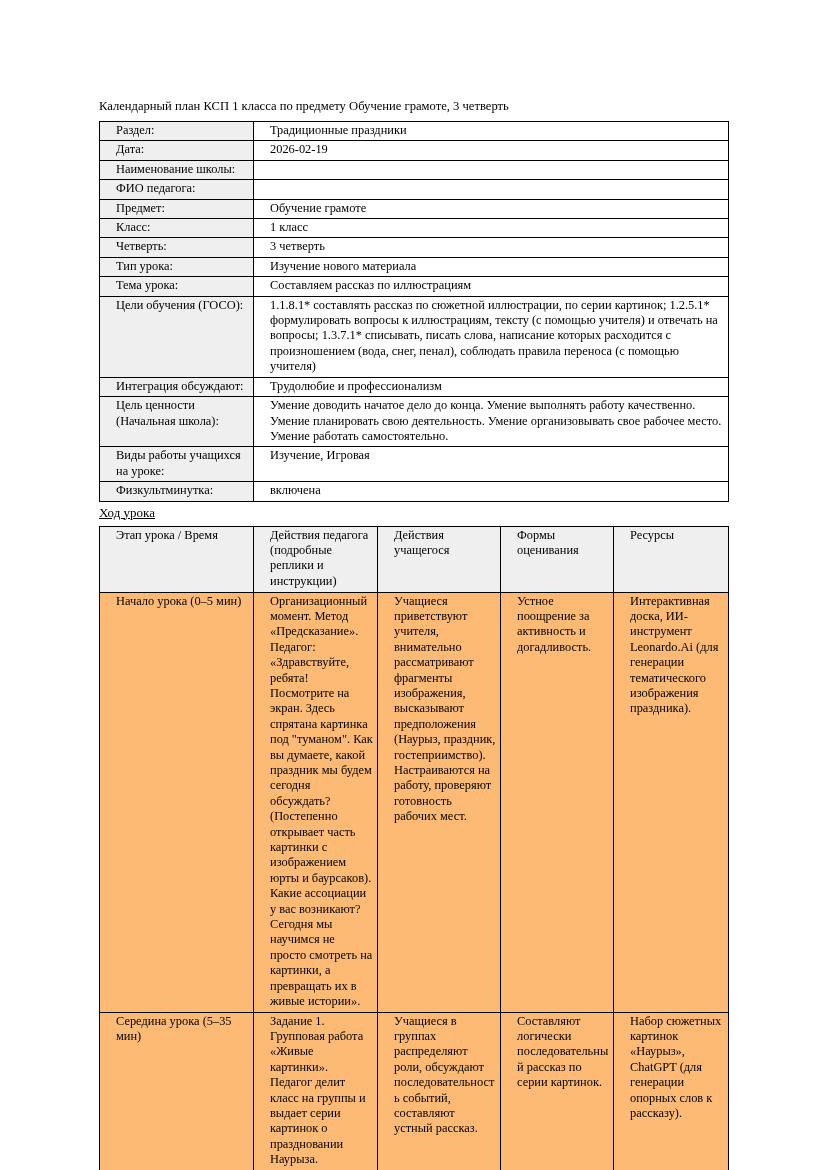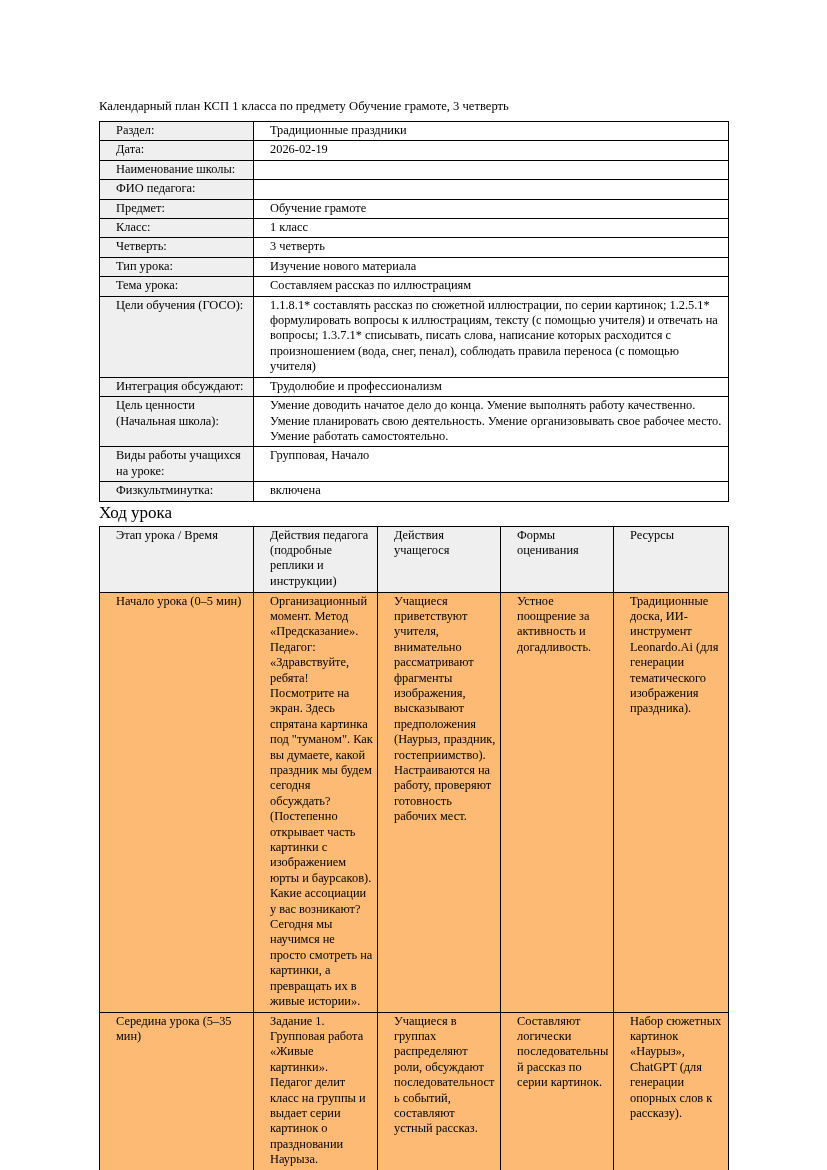--- a/index.html
+++ b/index.html
@@ -27,23 +27,24 @@
     top: 98px;
     width: 629px;
   }
   .doc-title {
     font-size: 12.6px;
     line-height: 16px;
     margin: 0 0 7px 0;
     white-space: nowrap;
   }
   .section-label {
-    font-size: 17px;
+    font-size: 13px;
     line-height: 16px;
     margin: 3px 0 5px 0;
+    text-decoration: underline;
   }
   table.doc-table {
     border-collapse: collapse;
     table-layout: fixed;
     width: 629px;
     border: 1px solid #000000;
   }
   table.doc-table td,
   table.doc-table th {
     border: 1px solid #000000;
@@ -139,21 +140,21 @@
         <tr>
           <td class="label-cell">Интеграция обсуждают:</td>
           <td class="value-cell">Трудолюбие и профессионализм</td>
         </tr>
         <tr>
           <td class="label-cell">Цель ценности (Начальная школа):</td>
           <td class="value-cell">Умение доводить начатое дело до конца. Умение выполнять работу качественно. Умение планировать свою деятельность. Умение организовывать свое рабочее место. Умение работать самостоятельно.</td>
         </tr>
         <tr>
           <td class="label-cell">Виды работы учащихся на уроке:</td>
-          <td class="value-cell">Групповая, Начало</td>
+          <td class="value-cell">Изучение, Игровая</td>
         </tr>
         <tr>
           <td class="label-cell">Физкультминутка:</td>
           <td class="value-cell">включена</td>
         </tr>
       </tbody>
     </table>
 
     <div class="section-label">Ход урока</div>
 
@@ -173,21 +174,21 @@
           <td>Формы оценивания</td>
           <td>Ресурсы</td>
         </tr>
       </thead>
       <tbody>
         <tr>
           <td>Начало урока (0–5 мин)</td>
           <td>Организационный момент. Метод «Предсказание». Педагог: «Здравствуйте, ребята! Посмотрите на экран. Здесь спрятана картинка под "туманом". Как вы думаете, какой праздник мы будем сегодня обсуждать? (Постепенно открывает часть картинки с изображением юрты и баурсаков). Какие ассоциации у вас возникают? Сегодня мы научимся не просто смотреть на картинки, а превращать их в живые истории».</td>
           <td>Учащиеся приветствуют учителя, внимательно рассматривают фрагменты изображения, высказывают предположения (Наурыз, праздник, гостеприимство). Настраиваются на работу, проверяют готовность рабочих мест.</td>
           <td>Устное поощрение за активность и догадливость.</td>
-          <td>Традиционные доска, ИИ-инструмент Leonardo.Ai (для генерации тематического изображения праздника).</td>
+          <td>Интерактивная доска, ИИ-инструмент Leonardo.Ai (для генерации тематического изображения праздника).</td>
         </tr>
         <tr>
           <td>Середина урока (5–35 мин)</td>
           <td>Задание 1. Групповая работа «Живые картинки». Педагог делит класс на группы и выдает серии картинок о праздновании Наурыза.</td>
           <td>Учащиеся в группах распределяют роли, обсуждают последовательность событий, составляют устный рассказ.</td>
           <td>Составляют логически последовательный рассказ по серии картинок.</td>
           <td>Набор сюжетных картинок «Наурыз», ChatGPT (для генерации опорных слов к рассказу).</td>
         </tr>
       </tbody>
     </table>

